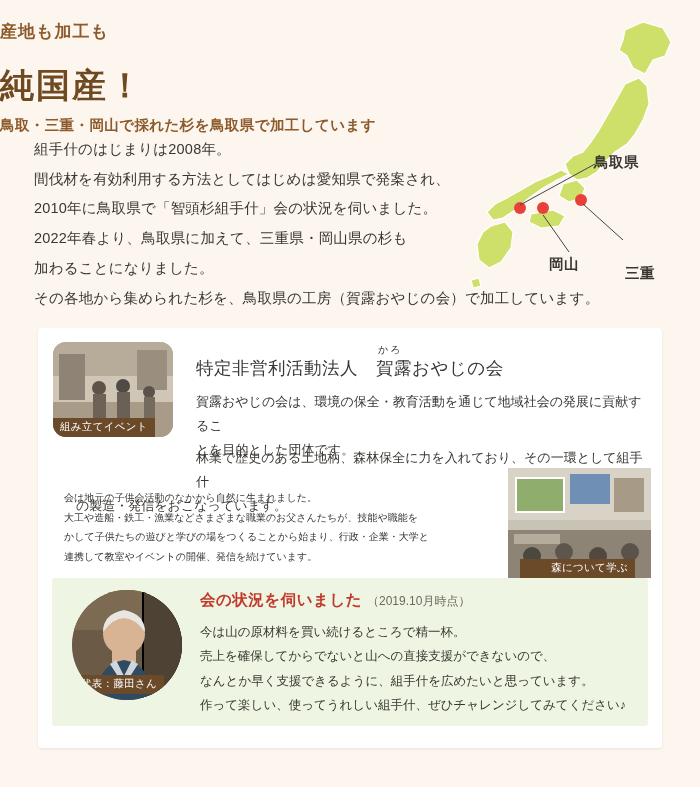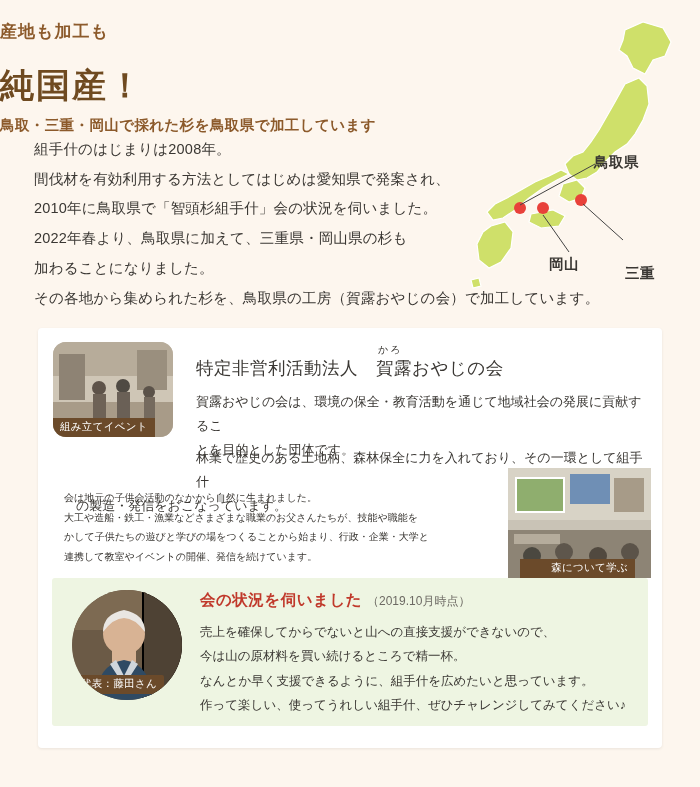--- a/index.html
+++ b/index.html
@@ -346,22 +346,22 @@
       </svg>
       <div class="caption" style="left:auto; right:16px;padding-left:31px;">森について学ぶ</div>
     </div>
 
     <div class="interview">
       <div class="interview-head">
         <span>会の状況を伺いました</span>
         <span class="date">（2019.10月時点）</span>
       </div>
       <div class="interview-body">
+        <div>今は山の原材料を買い続けるところで精一杯。</div>
         <div>売上を確保してからでないと山への直接支援ができないので、</div>
-        <div>今は山の原材料を買い続けるところで精一杯。</div>
         <div>なんとか早く支援できるように、組手什を広めたいと思っています。</div>
         <div>作って楽しい、使ってうれしい組手什、ぜひチャレンジしてみてください♪</div>
       </div>
     </div>
 
     <div class="photo photo-rep round">
       <svg width="110" height="110" viewBox="0 0 110 110">
         <rect x="0" y="0" width="110" height="110" fill="#6b5a46"></rect>
         <rect x="0" y="0" width="110" height="40" fill="#7d6a52"></rect>
         <rect x="70" y="0" width="40" height="110" fill="#55destination"></rect>

